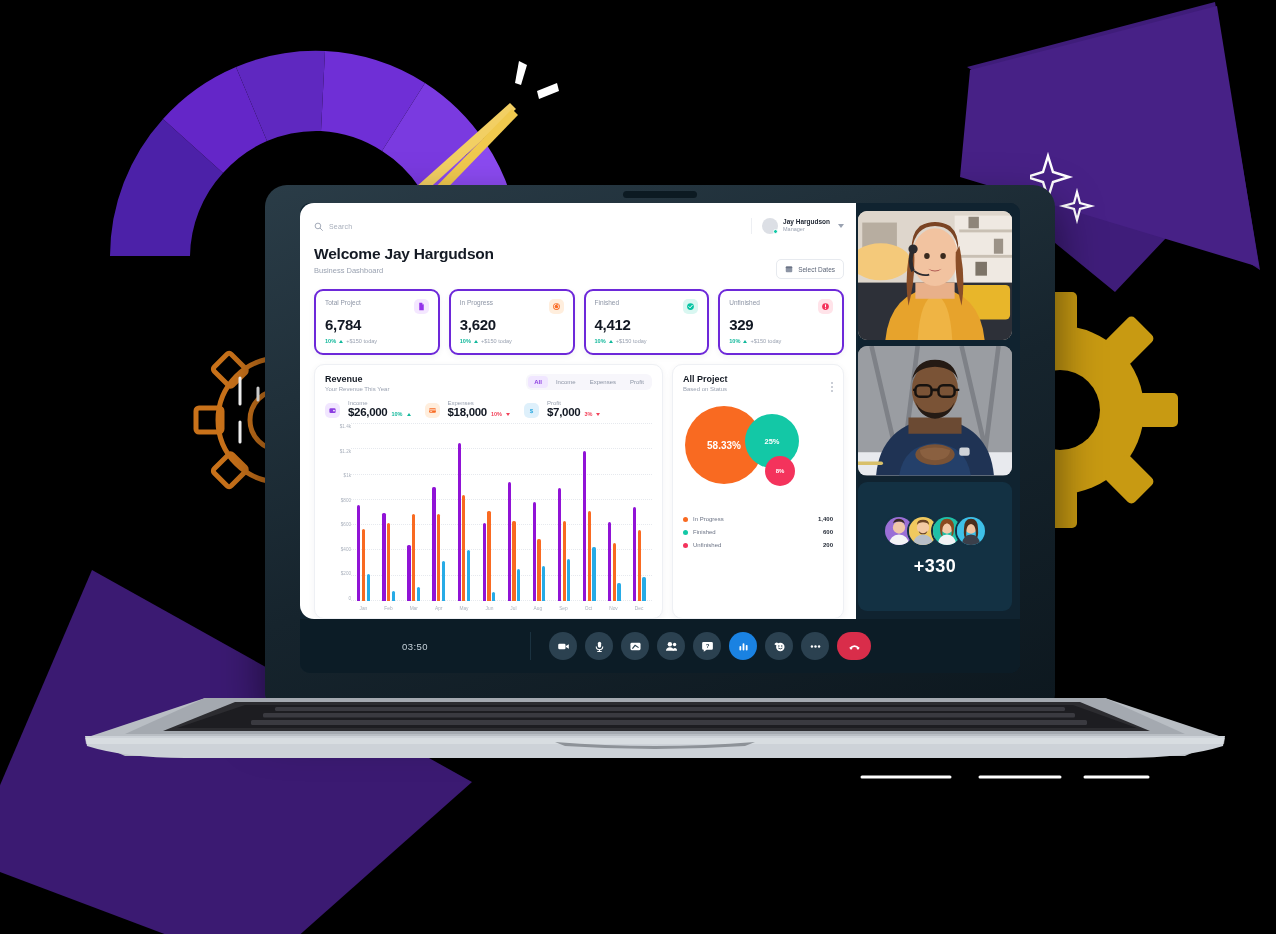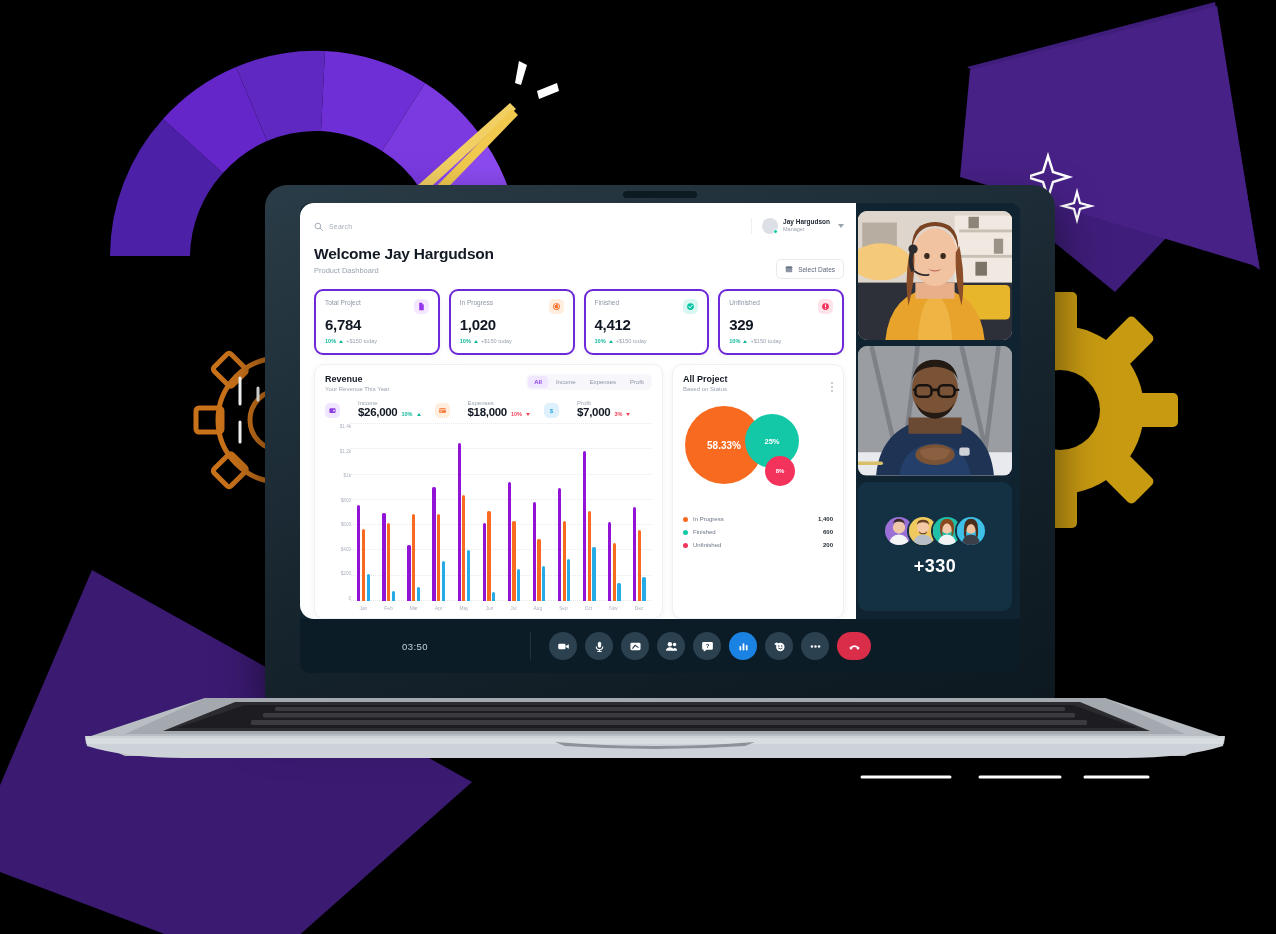--- a/index.html
+++ b/index.html
@@ -91,21 +91,21 @@
   .card { background:#fff; border:1px solid #eef0f4; border-radius:10px; box-shadow:0 2px 7px rgba(22,32,50,.05); }
   .rev { flex:1; padding:9px 10px 4px; display:flex; flex-direction:column; min-width:0; }
   .rev-head { display:flex; align-items:flex-start; justify-content:space-between; }
   .rev-title { font-size:9px; font-weight:bold; color:#141a24; }
   .rev-sub { font-size:6px; color:#9aa2b1; margin-top:2px; }
   .tabs { display:flex; gap:2px; background:#f7f6fb; border-radius:6px; padding:2px; }
   .tab { font-size:6px; color:#8d95a5; padding:3px 6px; border-radius:4px; }
   .tab.active { background:#f0e6ff; color:#8b3ce0; font-weight:bold; }
 
   .metrics { display:flex; gap:14px; margin-top:8px; }
-  .metric { display:flex; gap:18px; align-items:flex-start; }
+  .metric { display:flex; gap:8px; align-items:flex-start; }
   .m-ico { width:15px; height:15px; border-radius:5px; display:flex; align-items:center; justify-content:center; margin-top:3px; }
   .m-label { font-size:6px; color:#9aa2b1; }
   .m-row { display:flex; align-items:baseline; gap:4px; }
   .m-val { font-size:11.5px; font-weight:bold; color:#121823; letter-spacing:-.3px; }
   .m-pct { font-size:5.5px; font-weight:bold; }
   .tri-dn { width:0;height:0;border-left:2.4px solid transparent;border-right:2.4px solid transparent;border-top:3.4px solid #f2425a; }
   .tri-up2 { width:0;height:0;border-left:2.4px solid transparent;border-right:2.4px solid transparent;border-bottom:3.4px solid #11b89b; }
 
   .chart { flex:1; display:flex; margin-top:6px; min-height:0; }
   .yaxis { width:26px; display:flex; flex-direction:column; justify-content:space-between; align-items:flex-end; padding-bottom:13px; }
@@ -270,21 +270,21 @@
                   <div class="pname">Jay Hargudson</div>
                   <div class="prole">Manager</div>
                 </div>
                 <div class="caret"></div>
               </div>
             </div>
 
             <div class="welcome">
               <div>
                 <div class="wl-title">Welcome Jay Hargudson</div>
-                <div class="wl-sub">Product Dashboard</div>
+                <div class="wl-sub">Business Dashboard</div>
               </div>
               <div class="date-btn">
                 <svg width="8" height="8" viewBox="0 0 16 16">
                   <rect x="1.5" y="3" width="13" height="11.5" rx="2" fill="#8d95a5"></rect>
                   <rect x="1.5" y="3" width="13" height="3.6" rx="1.6" fill="#6b7385"></rect>
                 </svg>
                 <span>Select Dates</span>
               </div>
             </div>
 
@@ -310,21 +310,21 @@
       <div class="stat-top">
         <span class="stat-label">In Progress</span>
         <span class="stat-ico" style="background:#ffeedd">
                       <svg width="9" height="9" viewBox="0 0 16 16">
                         <circle cx="8" cy="8" r="6" fill="#f96a21"></circle>
                         <path d="M8 4a4 4 0 1 0 3.6 2.3" stroke="#fff" stroke-width="1.4" fill="none"></path>
                         <path d="M11.6 3.4v3h-3Z" fill="#fff"></path>
                       </svg>
                     </span>
       </div>
-      <div class="stat-val">1,020</div>
+      <div class="stat-val">3,620</div>
       <div class="stat-foot">
         <span class="pct">10%</span>
         <span class="tri-up"></span>
         <span class="delta">+$150 today</span>
       </div>
     </div>
     <div class="stat">
       <div class="stat-top">
         <span class="stat-label">Finished</span>
         <span class="stat-ico" style="background:#d9f7f1">

